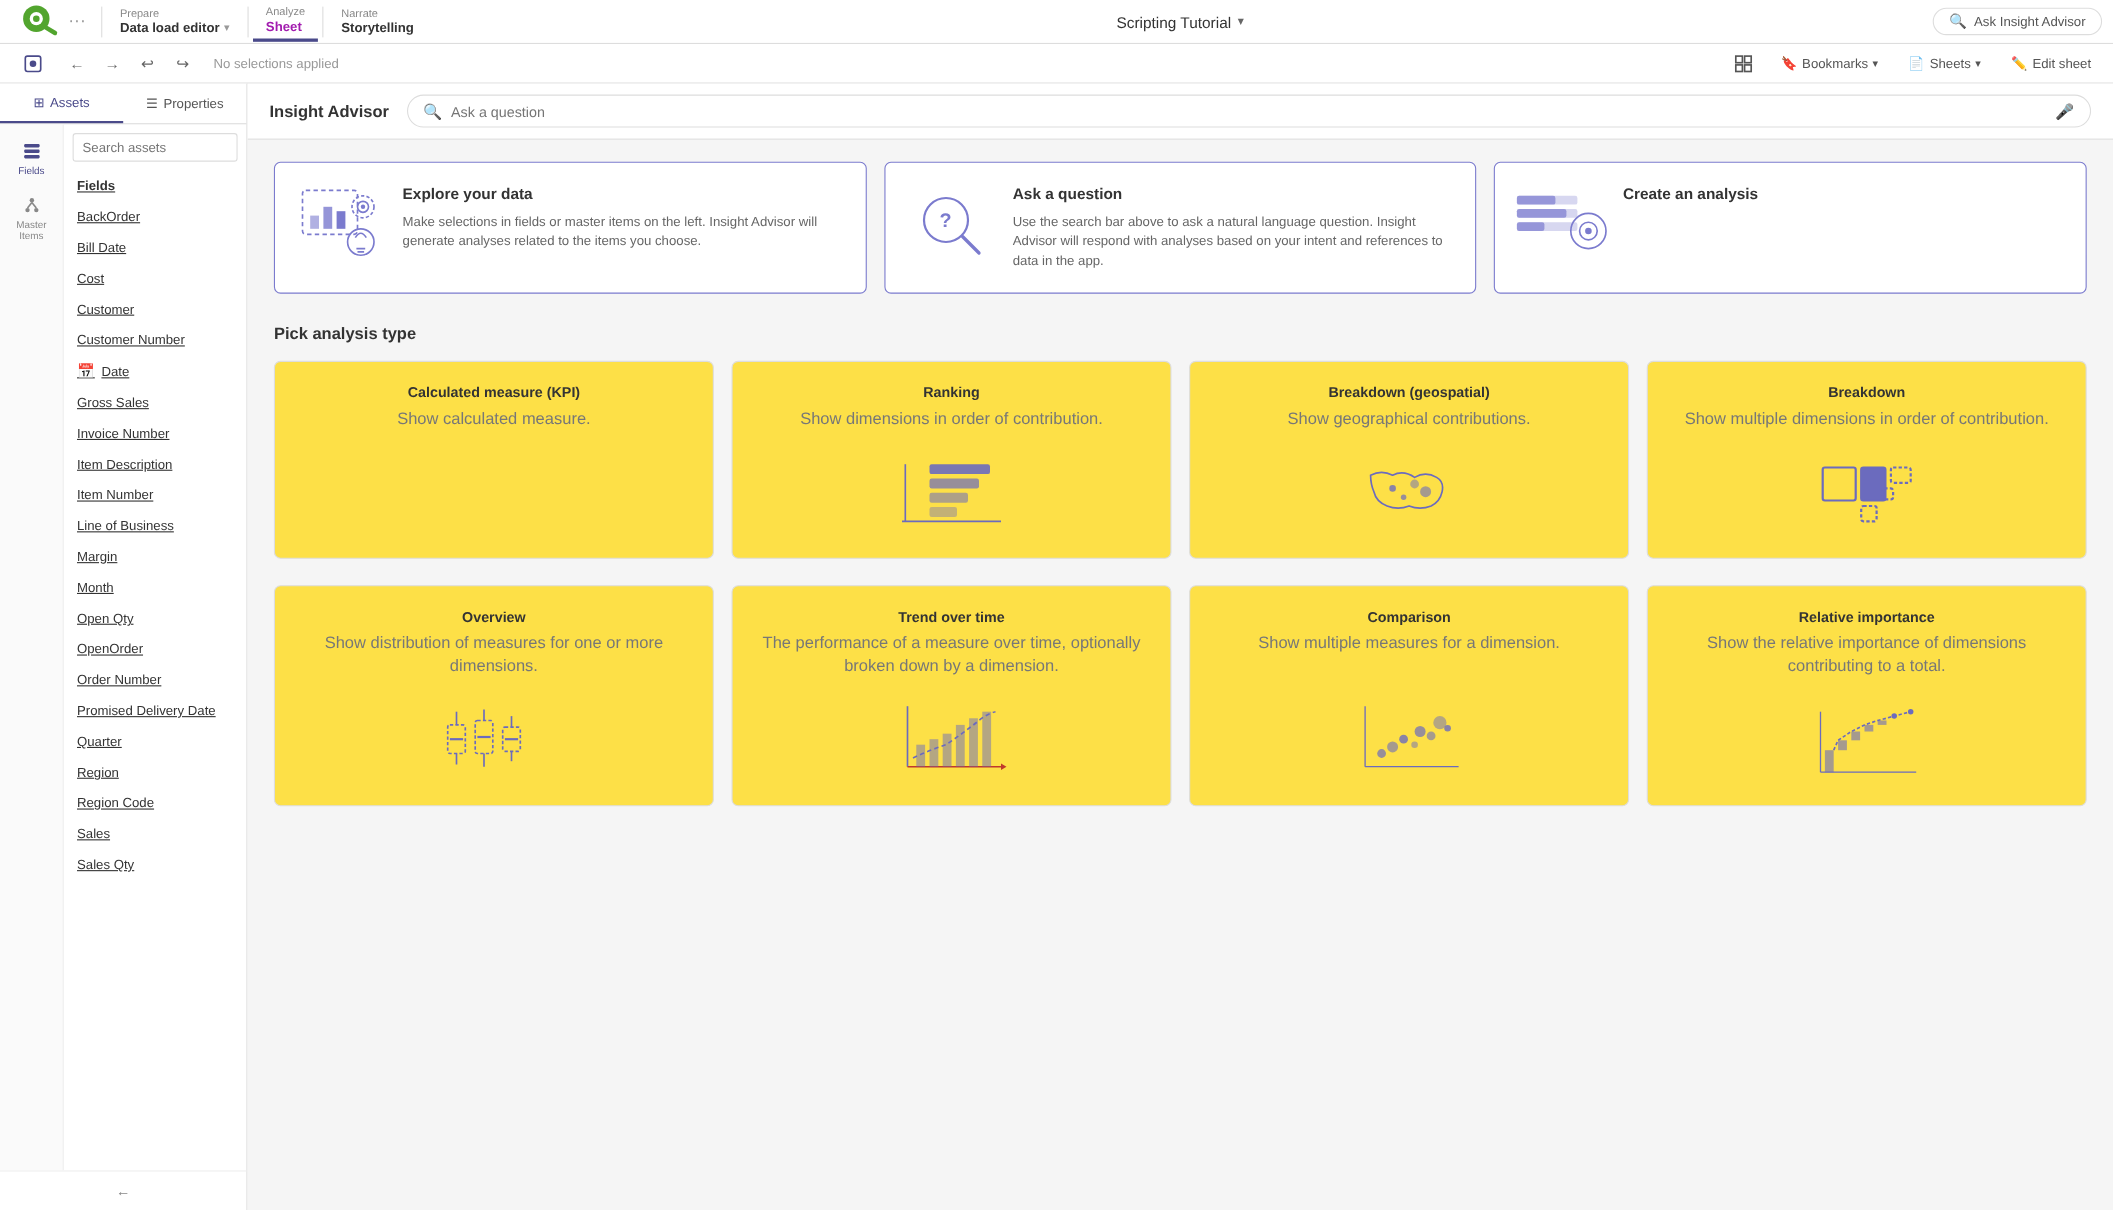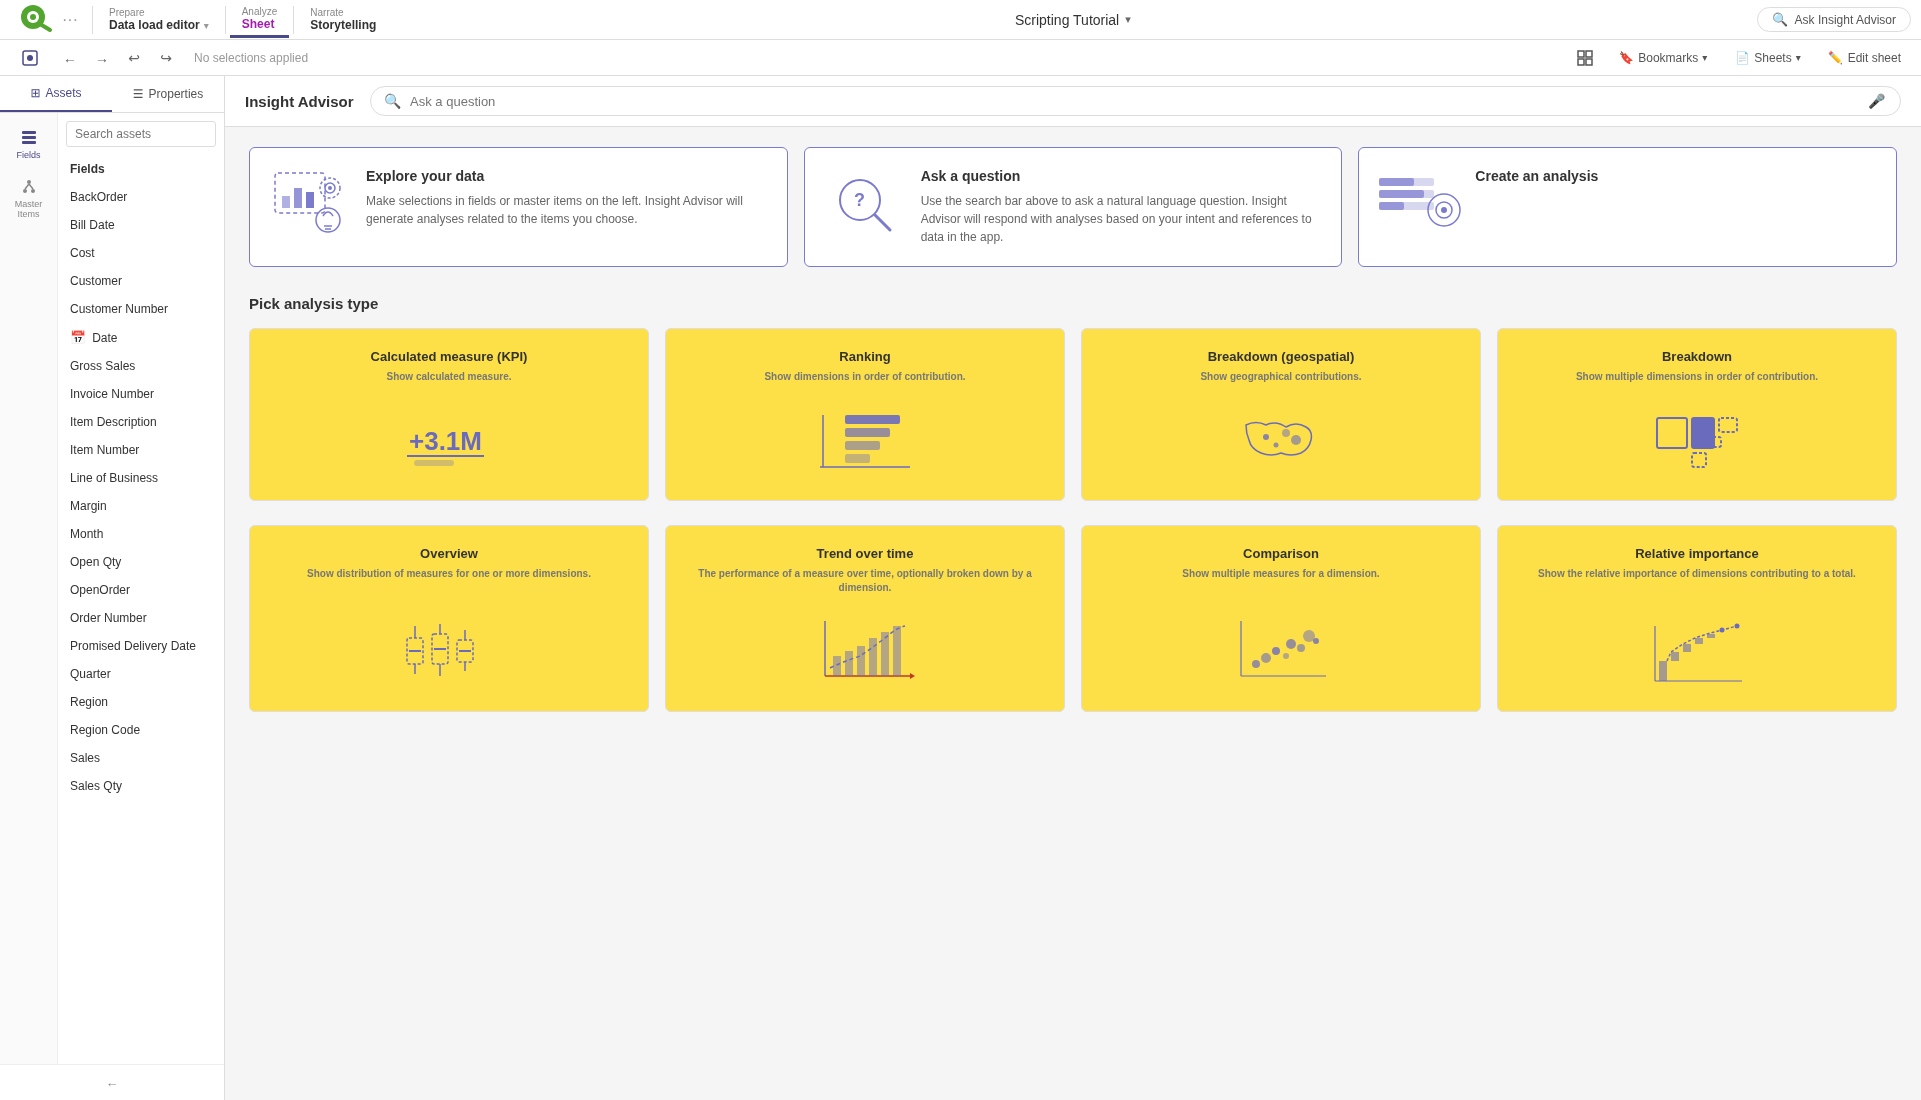--- a/index.html
+++ b/index.html
@@ -117,21 +117,21 @@
     }
     .sidebar-icon-item {
       display: flex; flex-direction: column; align-items: center;
       padding: 8px 4px; font-size: 10px; color: #666; cursor: pointer;
       gap: 3px; width: 100%; text-align: center;
     }
     .sidebar-icon-item.active { color: #4A4A8A; }
     .sidebar-icon-item svg { width: 18px; height: 18px; }
 
     .sidebar-list-col {
-      flex: 1; overflow-y: auto; padding: 8px 0;
+      flex: 1; overflow-y: auto; padding: 8px 0; text-decoration: underline;
     }
     .search-assets-input {
       width: calc(100% - 16px); margin: 0 8px 8px 8px;
       border: 1px solid #ddd; border-radius: 3px;
       padding: 5px 8px; font-size: 12px; color: #999;
     }
     .field-item {
       padding: 7px 12px; font-size: 12px; color: #333; cursor: pointer;
       display: flex; align-items: center; gap: 6px;
     }
@@ -185,21 +185,21 @@
     .analysis-grid {
       display: grid; grid-template-columns: repeat(4, 1fr);
       gap: 16px; margin-bottom: 24px;
     }
     .analysis-card {
       background: #fde047; border: 1px solid #ddd; border-radius: 6px;
       padding: 20px 16px; cursor: pointer; text-align: center;
       display: flex; flex-direction: column; align-items: center;
     }
     .analysis-card h4 { font-size: 13px; font-weight: 600; color: #333; margin-bottom: 6px; }
-    .analysis-card p { font-size: 10px; color: #777; line-height: 1.4; margin-bottom: 16px; font-weight: bold; }
+    .analysis-card p { font-size: 15px; color: #777; line-height: 1.4; margin-bottom: 16px; }
     .chart-illustration {
       width: 100%; height: 80px; display: flex; align-items: center;
       justify-content: center; margin-top: auto;
     }
 
     .view-all-btn {
       display: block; margin: 0 auto;
       border: 1.5px solid #7B7BCE; border-radius: 20px;
       padding: 8px 28px; font-size: 13px; color: #4A4A8A;
       background: #fff; cursor: pointer; font-weight: 500;
@@ -512,27 +512,20 @@
         </div>
       </div>
 
       <div class="section-title">Pick analysis type</div>
 
       <div class="analysis-grid">
 
         <div class="analysis-card">
           <h4>Calculated measure (KPI)</h4>
           <p>Show calculated measure.</p>
-          <div class="chart-illustration">
-            <svg width="100" height="60" viewBox="0 0 100 60">
-              <text x="10" y="40" font-size="26" fill="#6B6BBE" font-weight="bold">+3.1M</text>
-              <line x1="8" y1="46" x2="85" y2="46" stroke="#6B6BBE" stroke-width="2"></line>
-              <rect x="15" y="50" width="40" height="6" rx="3" fill="#6B6BBE" opacity="0.3"></rect>
-            </svg>
-          </div>
         </div>
 
         <div class="analysis-card">
           <h4>Ranking</h4>
           <p>Show dimensions in order of contribution.</p>
           <div class="chart-illustration">
             <svg width="100" height="70" viewBox="0 0 100 70">
               <rect x="30" y="10" width="55" height="9" rx="2" fill="#6B6BBE" opacity="0.9"></rect>
               <rect x="30" y="23" width="45" height="9" rx="2" fill="#6B6BBE" opacity="0.7"></rect>
               <rect x="30" y="36" width="35" height="9" rx="2" fill="#6B6BBE" opacity="0.55"></rect>

